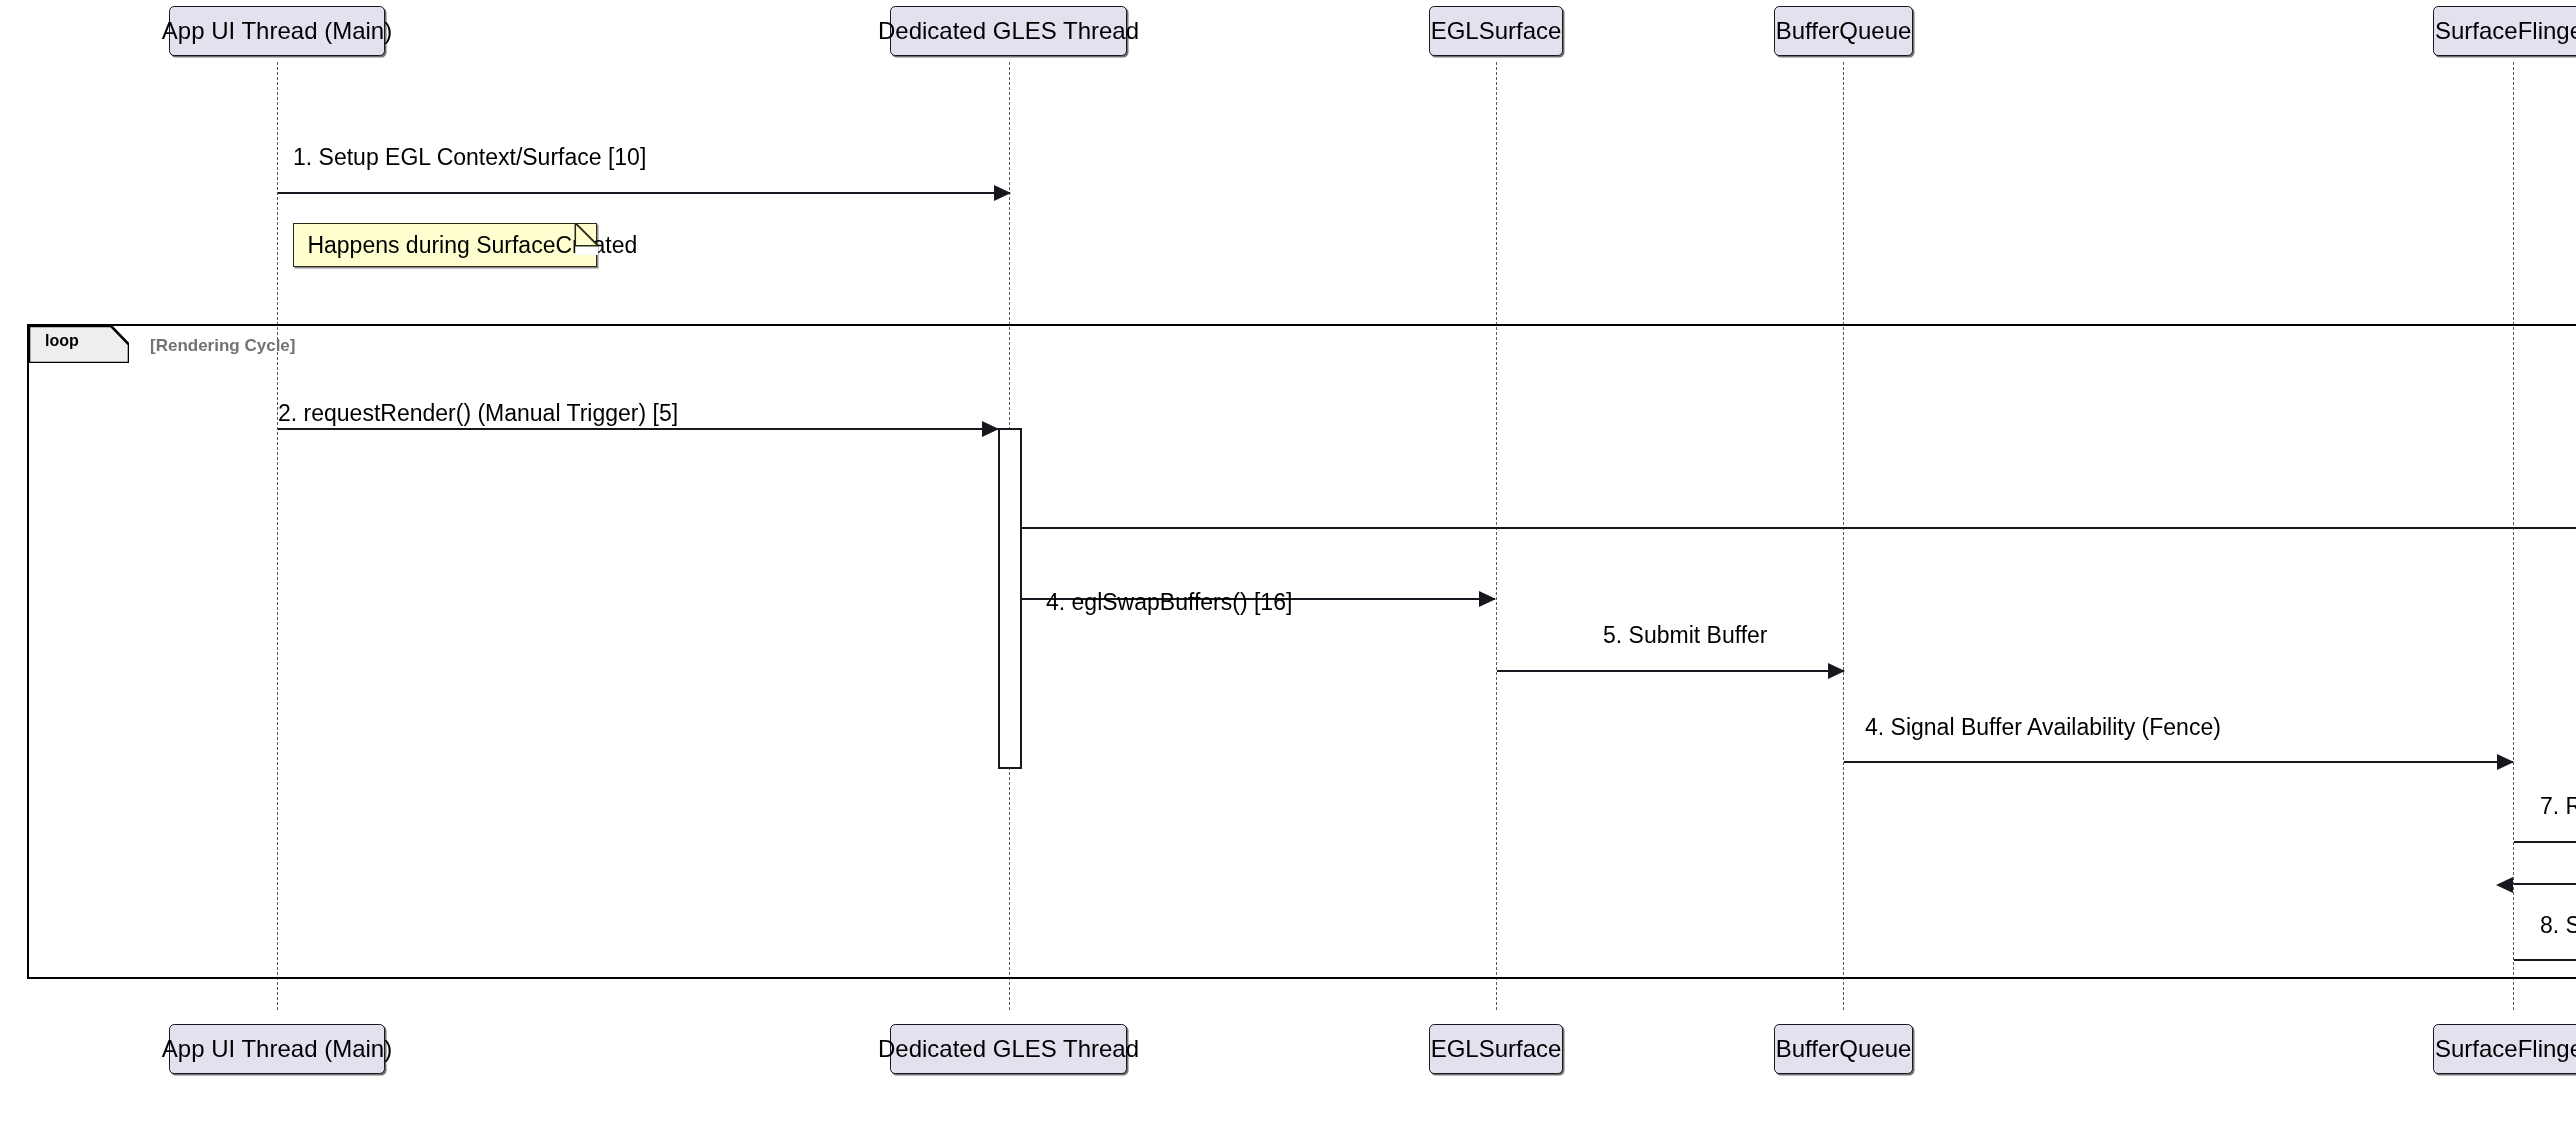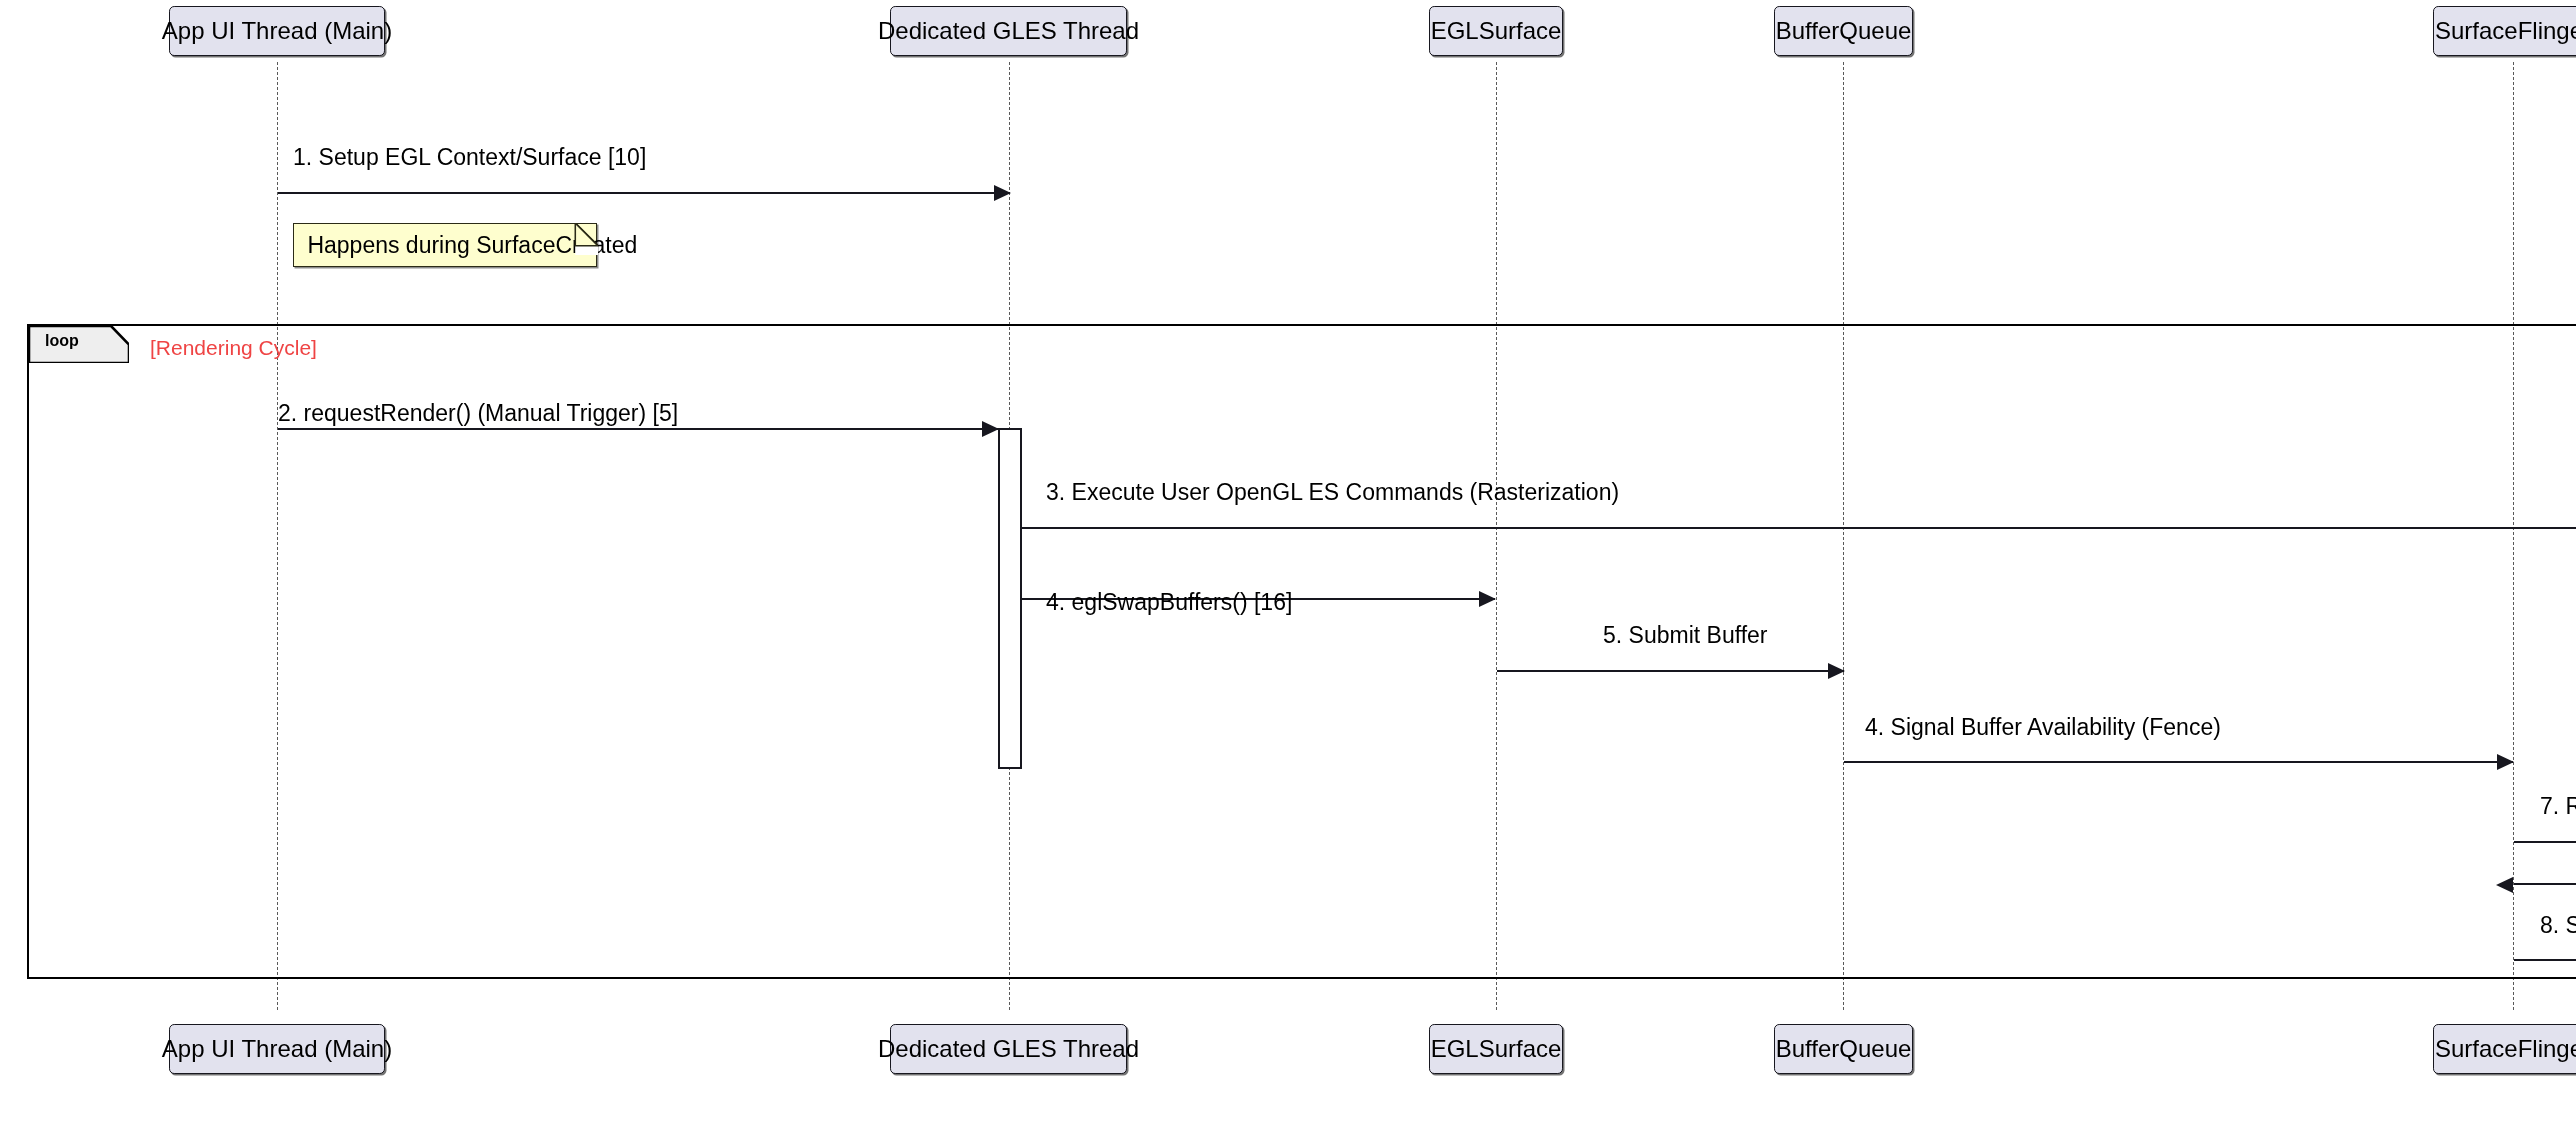--- a/index.html
+++ b/index.html
@@ -139,23 +139,23 @@
   .frag-label{
     position:absolute;
     font-size:16px;
     font-weight:bold;
     color:#000000;
     z-index:4;
     white-space:nowrap;
   }
   .frag-guard{
     position:absolute;
-    font-size:21px;
-    font-weight:normal;
-    color:#ef4444;
+    font-size:17px;
+    font-weight:bold;
+    color:#737373;
     z-index:4;
     white-space:nowrap;
   }
 
   .watermark{
     position:absolute;
     font-size:8.8px;
     color:#d9d9d9;
     white-space:nowrap;
     z-index:9;
@@ -228,21 +228,20 @@
       <path d="M18,0 L62,44 L18,44 Z" fill="#FEFECE" stroke="#2B2B17" stroke-width="3"></path>
       <path d="M18,0 L62,44" stroke="#2B2B17" stroke-width="3" fill="none"></path>
     </svg>
   </div>
 
   <div class="msglabel" style="left:278px; top:400px;">2. requestRender() (Manual Trigger) [5]</div>
   <div class="msg right" style="left:278px; top:428px; width:720px;">
     <span class="head"></span>
   </div>
 
-  <div class="msglabel" style="left:1046px; top:479px;">3. Execute User OpenGL ES Commands (Rasterization)</div>
   <div class="msg right" style="left:1022px; top:527px; width:2122px;">
     
   </div>
 
   <div class="msglabel" style="left:1046px; top:581px;margin-top:8px;">4. eglSwapBuffers() [16]</div>
   <div class="msg right" style="left:1022px; top:598px; width:473px;">
     <span class="head"></span>
   </div>
 
   <div class="msglabel" style="left:1563px; top:622px;margin-left:40px;">5. Submit Buffer</div>

